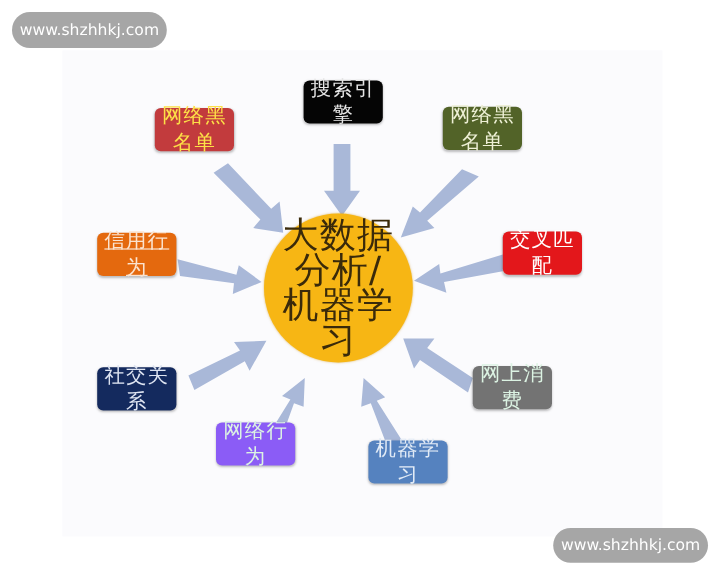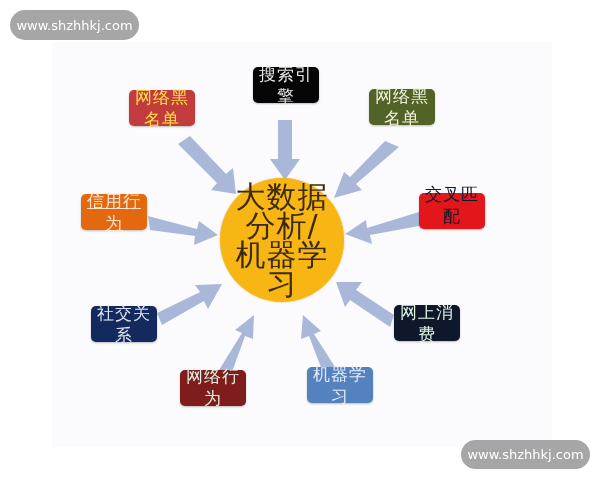--- a/index.html
+++ b/index.html
@@ -73,33 +73,33 @@
   </div>
 
   <div class="node" style="left:369px; top:89px; background:#526328; color:#eef0d6;">
     <span>网络黑名单</span>
   </div>
 
   <div class="node" style="left:81px; top:194px; background:#e4690e; color:#fbe3cf;text-decoration:underline;">
     <span>信用行为</span>
   </div>
 
-  <div class="node" style="left:419px; top:193px; background:#e3171b; color:#0f172a;align-items:flex-end;">
+  <div class="node" style="left:419px; top:193px; background:#e3171b; color:#ffffff;">
     <span>交叉匹配</span>
   </div>
 
-  <div class="node" style="left:91px; top:306px; background:#142a5e; color:#dfe5f2;">
+  <div class="node" style="left:81px; top:306px; background:#142a5e; color:#dfe5f2;">
     <span>社交关系</span>
   </div>
 
-  <div class="node" style="left:394px; top:305px; background:#0f172a; color:#dcf3e3;">
+  <div class="node" style="left:394px; top:305px; background:#737373; color:#dcf3e3;">
     <span>网上消费</span>
   </div>
 
-  <div class="node" style="left:180px; top:370px; background:#7f1d1d; color:#dcf3e3;font-family:Liberation Serif, serif;">
+  <div class="node" style="left:180px; top:352px; background:#8b5cf6; color:#dcf3e3;">
     <span>网络行为</span>
   </div>
 
   <div class="node" style="left:307px; top:367px; background:#5582bf; color:#e2ebf6;">
     <span>机器学习</span>
   </div>
 
   <div class="hub">
     <span>大数据分析/机器学习</span>
   </div>

